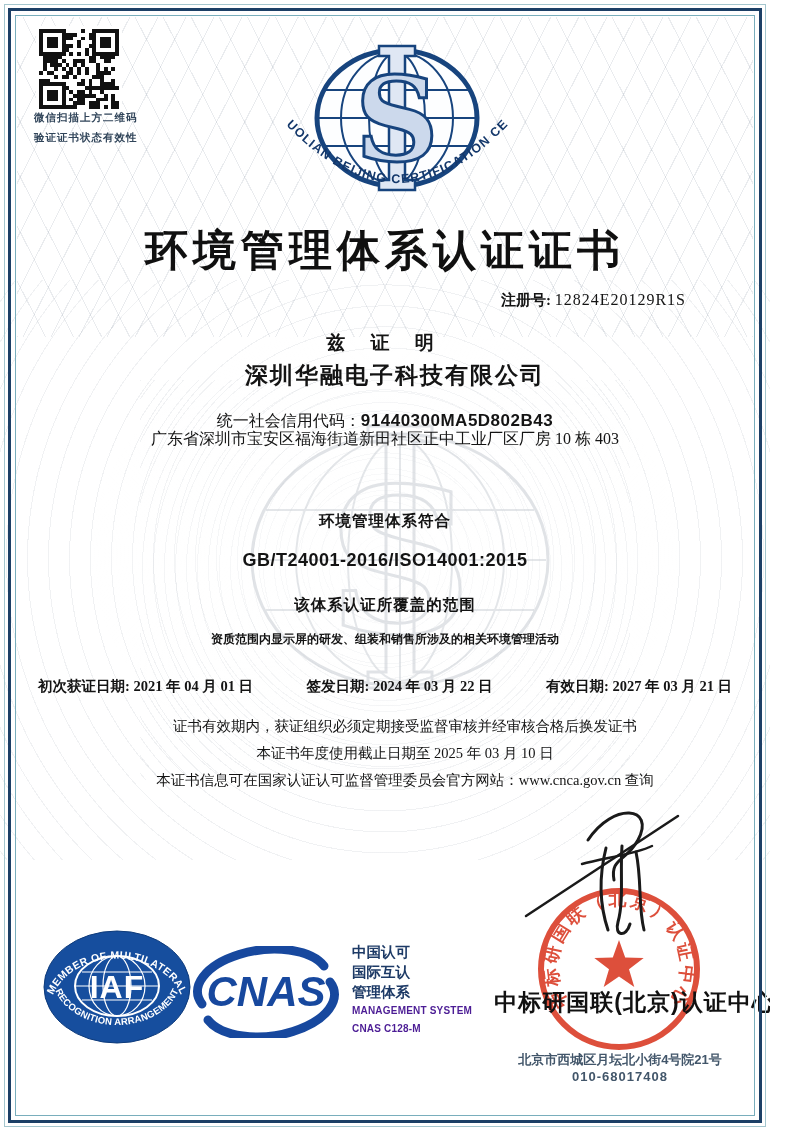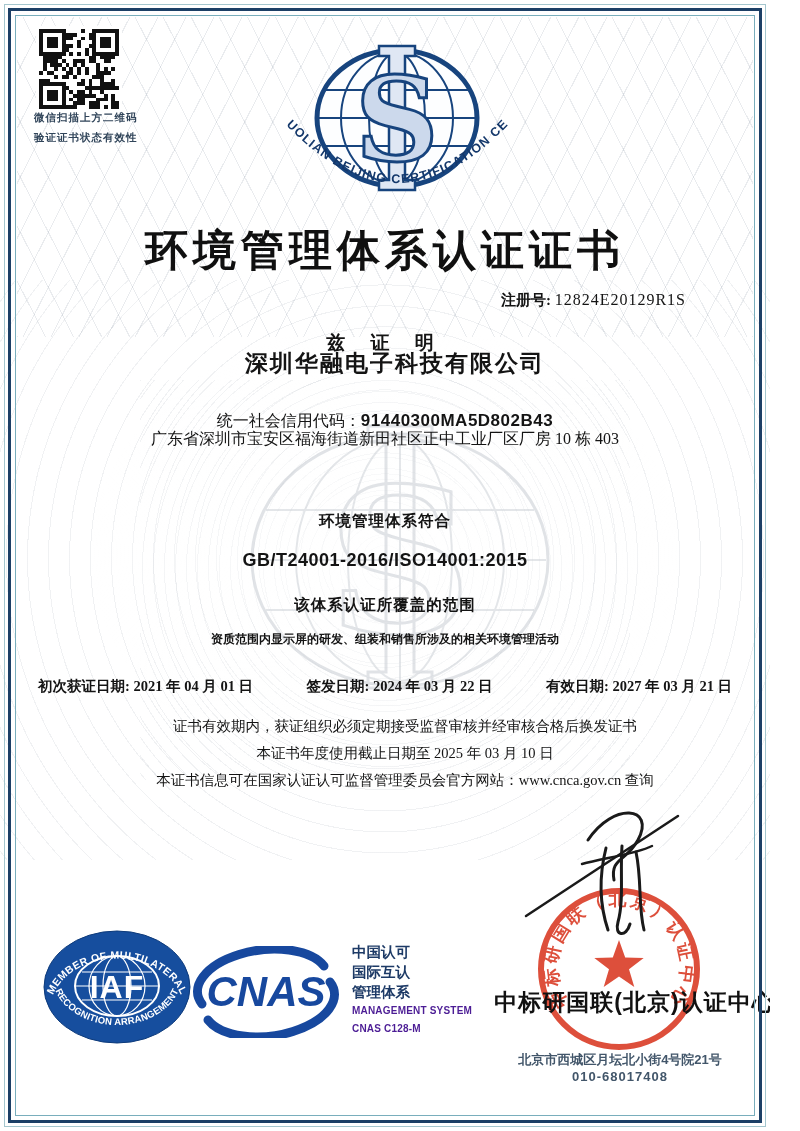--- a/index.html
+++ b/index.html
@@ -31,21 +31,21 @@
   .qr-hint{left:34px;width:170px;text-align:left;font-family:"Liberation Serif",serif;
     font-size:10.5px;font-weight:600;color:#31455a;letter-spacing:1px;z-index:3;}
   
   .t-center{left:0;right:0;text-align:center;z-index:4;}
   .title{top:222px;font-family:"Liberation Sans",sans-serif;font-size:43px;font-weight:900;
     letter-spacing:5px;color:#101010;}
   .regline{top:291px;right:84px;font-size:15px;z-index:4;}
   .regline .lbl{font-weight:700;}
   .regline .val{font-size:16px;letter-spacing:1px;}
   .certify{top:330px;font-family:"Liberation Sans",sans-serif;font-size:19px;font-weight:600;letter-spacing:10px;}
-  .company{top:348px;font-family:"Liberation Sans",sans-serif;font-size:23px;font-weight:700;letter-spacing:2px;padding-left:20px;}
+  .company{top:360px;font-family:"Liberation Sans",sans-serif;font-size:23px;font-weight:700;letter-spacing:2px;padding-left:20px;}
   .credit{top:403px;font-size:16px;margin-top:8px;}
   .credit b{font-family:"Liberation Sans",sans-serif;font-size:17px;letter-spacing:.5px;}
   .addr{top:429px;font-size:16px;font-weight:500;}
   .conform{top:511px;font-family:"Liberation Sans",sans-serif;font-size:15.5px;font-weight:700;letter-spacing:1px;}
   .stdcode{top:550px;font-family:"Liberation Sans",sans-serif;font-size:18px;font-weight:800;letter-spacing:.5px;text-align:center;}
   .scopehead{top:595px;font-family:"Liberation Sans",sans-serif;font-size:15.5px;font-weight:700;letter-spacing:1px;}
   .scope{top:631px;font-family:"Liberation Sans",sans-serif;font-size:12px;font-weight:700;}
   .dates{top:677px;left:0;right:0;display:flex;justify-content:space-between;
     padding:0 38px;font-size:14.5px;font-weight:600;z-index:4;}
   .notes{top:713px;left:0;right:0;text-align:center;font-size:14.5px;font-weight:500;

